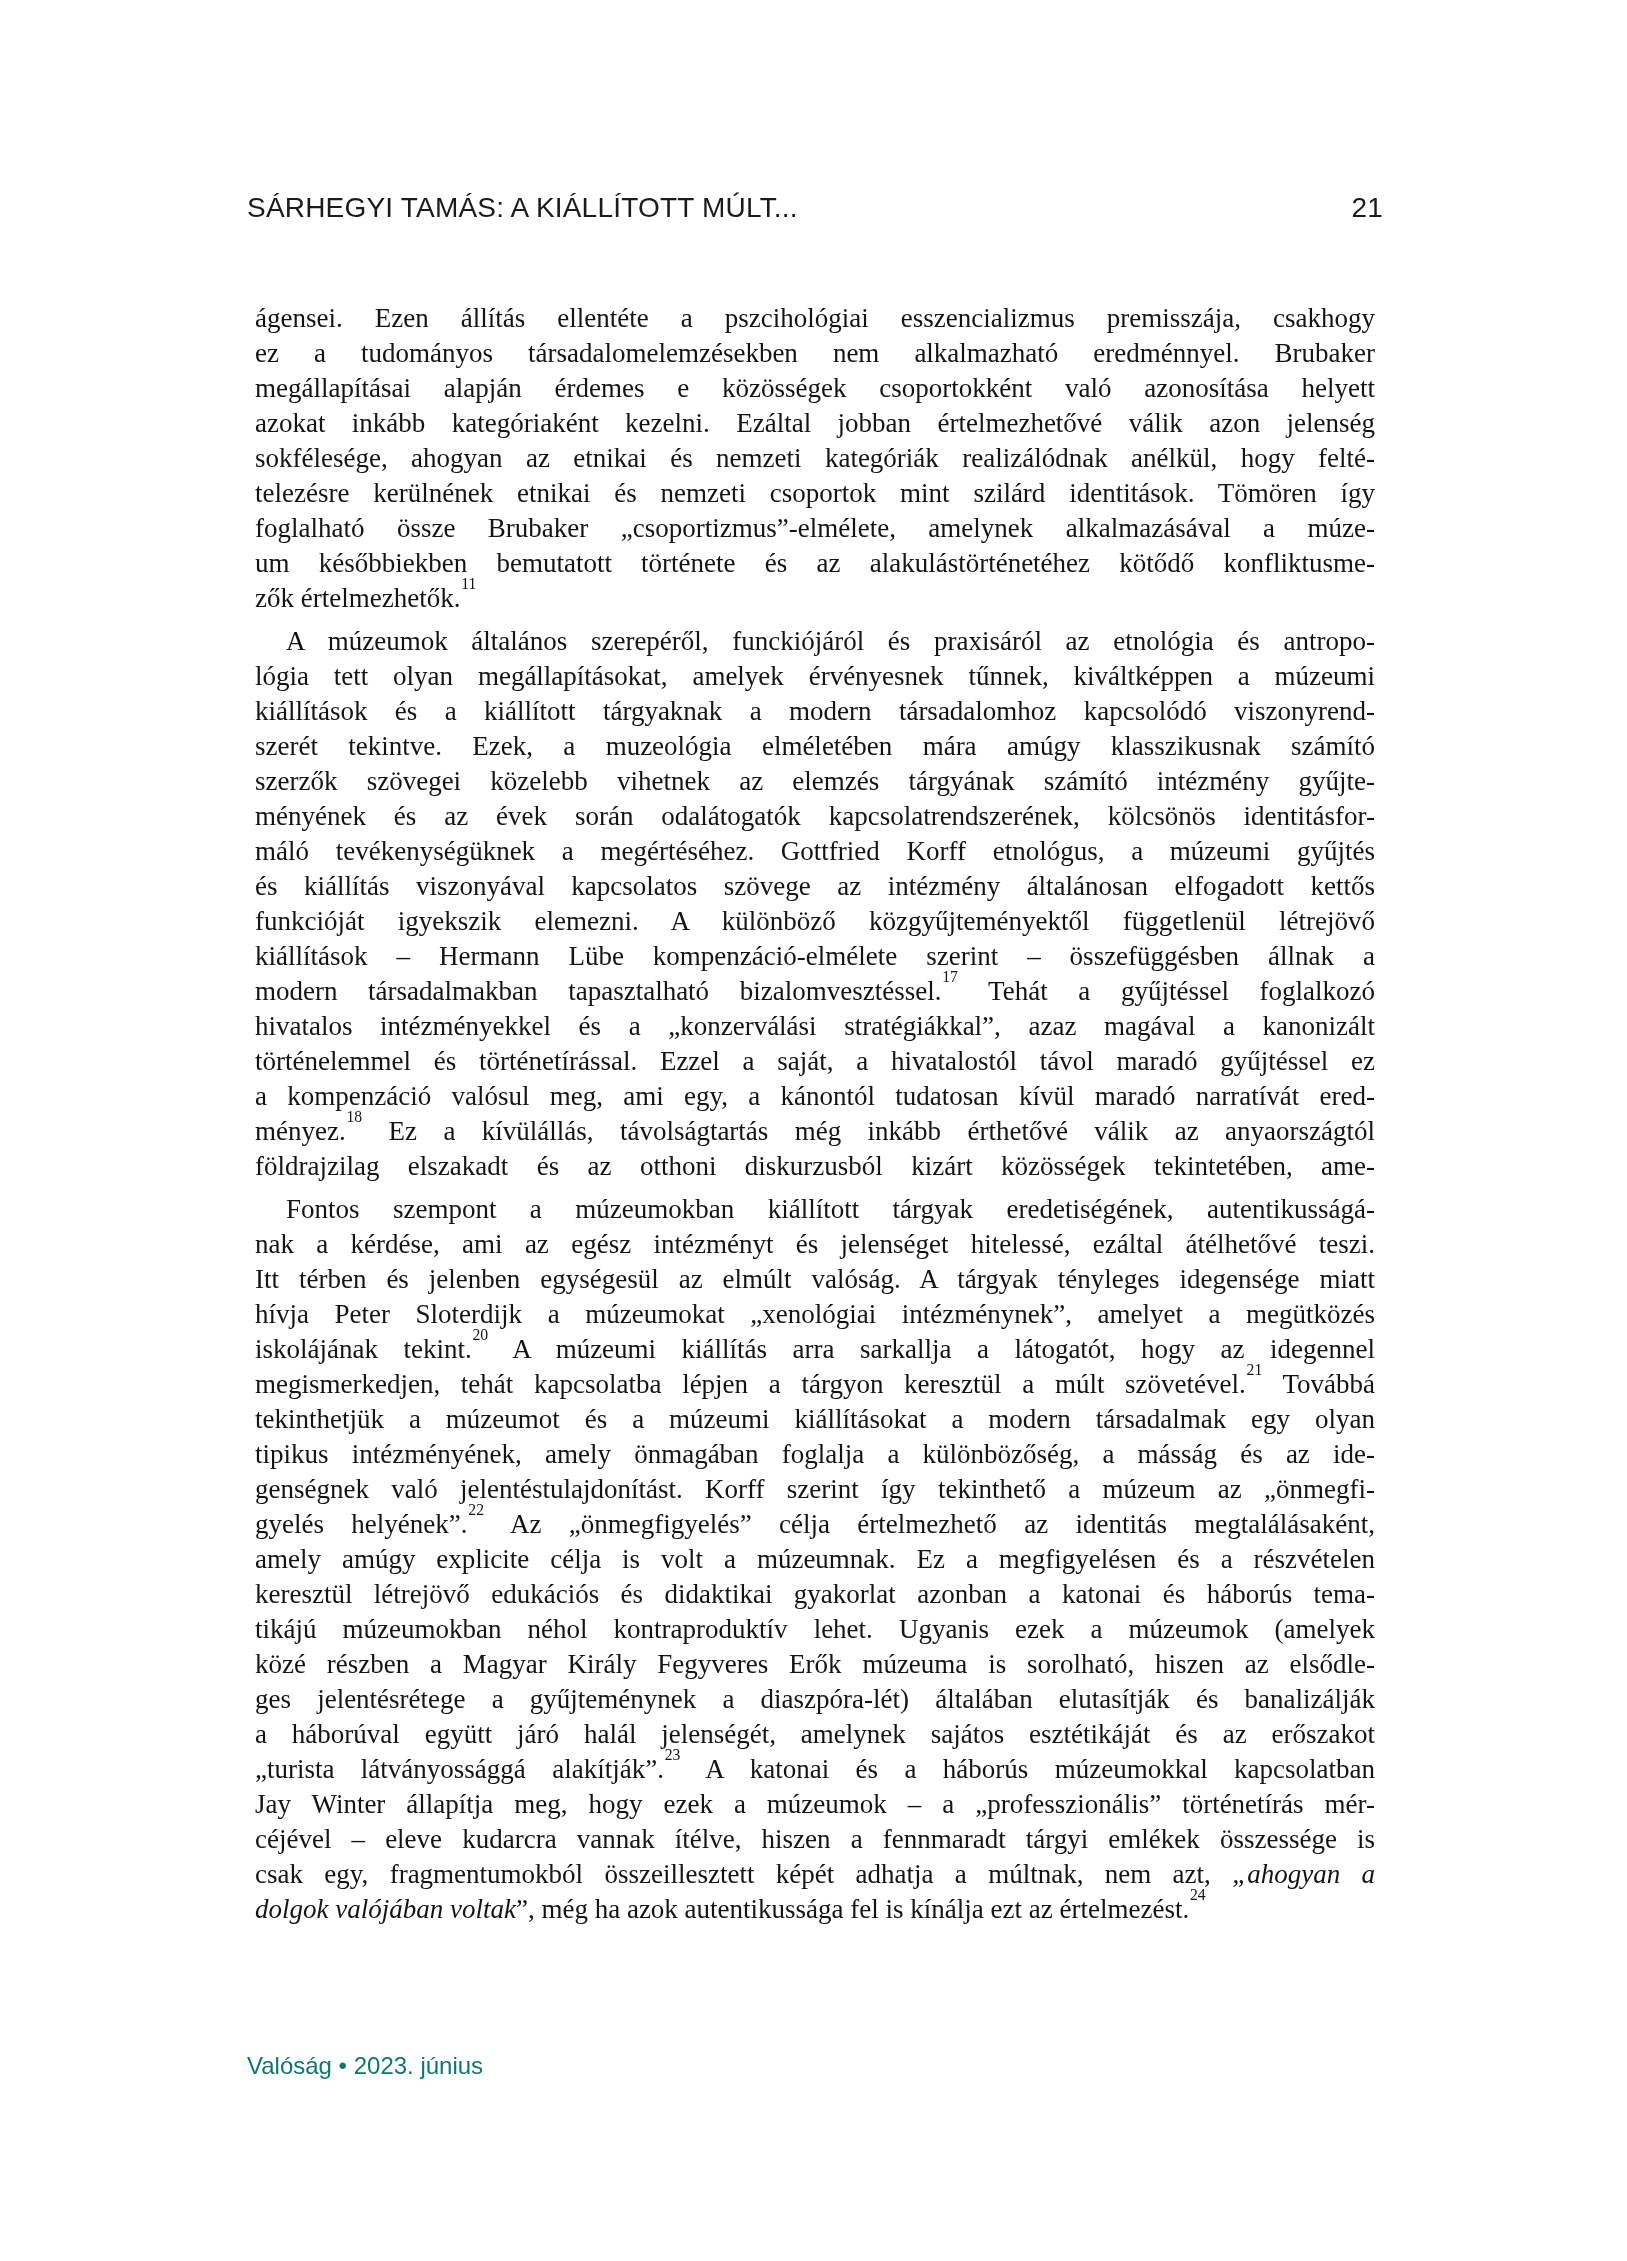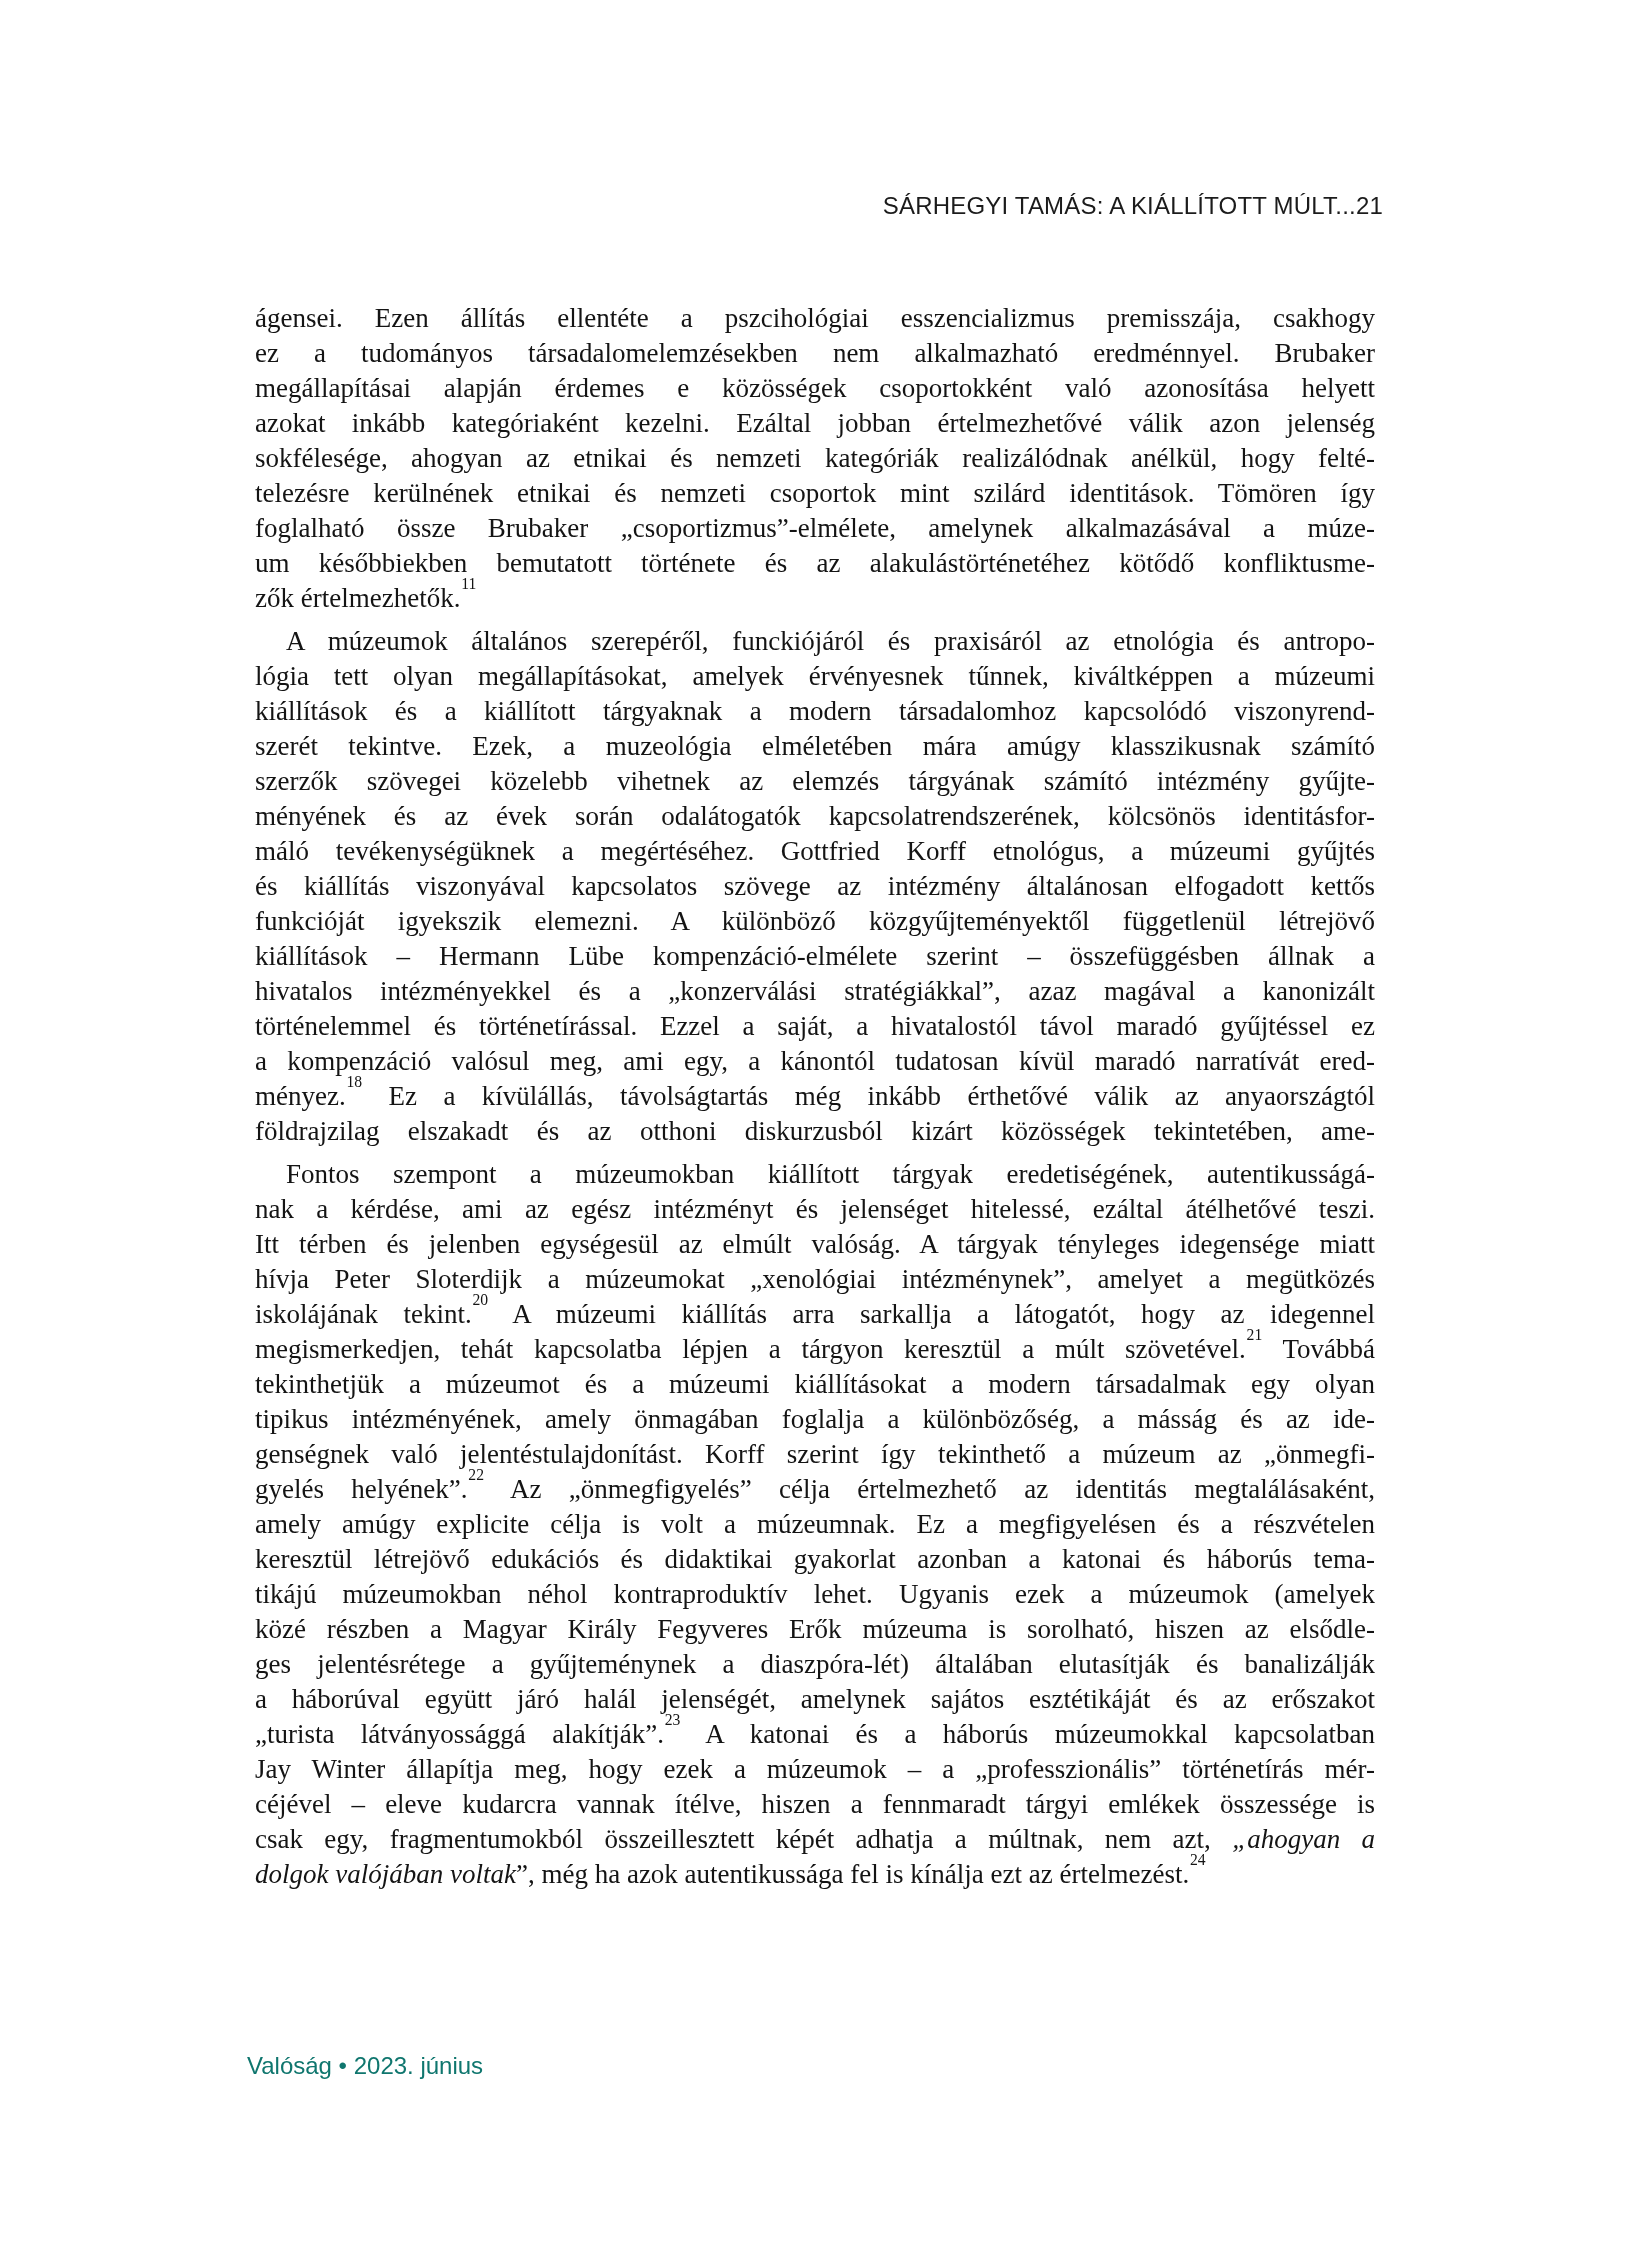--- a/index.html
+++ b/index.html
@@ -19,24 +19,24 @@
     position: absolute;
     inset: 0;
     background: #ffffff;
   }
   .running-header {
     position: absolute;
     left: 247px;
     top: 192px;
     width: 1136px;
     display: flex;
-    justify-content: flex-end;
+    justify-content: space-between;
     align-items: baseline;
     font-family: "Liberation Sans", sans-serif;
-    font-size: 24px;
+    font-size: 28px;
     letter-spacing: 0.2px;
     color: #1b1b1b;
   }
   .running-title { white-space: nowrap; }
   .page-number { white-space: nowrap; }
   .body-text {
     position: absolute;
     left: 247px;
     top: 293px;
     width: 1136px;
@@ -101,20 +101,21 @@
         <div class="line indent">A múzeumok általános szerepéről, funckiójáról és praxisáról az etnológia és antropo-</div>
         <div class="line">lógia tett olyan megállapításokat, amelyek érvényesnek tűnnek, kiváltképpen a múzeumi</div>
         <div class="line">kiállítások és a kiállított tárgyaknak a modern társadalomhoz kapcsolódó viszonyrend-</div>
         <div class="line">szerét tekintve. Ezek, a muzeológia elméletében mára amúgy klasszikusnak számító</div>
         <div class="line">szerzők szövegei közelebb vihetnek az elemzés tárgyának számító intézmény gyűjte-</div>
         <div class="line">ményének és az évek során odalátogatók kapcsolatrendszerének, kölcsönös identitásfor-</div>
         <div class="line">máló tevékenységüknek a megértéséhez. Gottfried Korff etnológus, a múzeumi gyűjtés</div>
         <div class="line">és kiállítás viszonyával kapcsolatos szövege az intézmény általánosan elfogadott kettős</div>
         <div class="line">funkcióját igyekszik elemezni. A különböző közgyűjteményektől függetlenül létrejövő</div>
         <div class="line">kiállítások – Hermann Lübe kompenzáció-elmélete szerint – összefüggésben állnak a</div>
+        <div class="line">modern társadalmakban tapasztalható bizalomvesztéssel.<sup>17</sup> Tehát a gyűjtéssel foglalkozó</div>
         <div class="line">hivatalos intézményekkel és a „konzerválási stratégiákkal”, azaz magával a kanonizált</div>
         <div class="line">történelemmel és történetírással. Ezzel a saját, a hivatalostól távol maradó gyűjtéssel ez</div>
         <div class="line">a kompenzáció valósul meg, ami egy, a kánontól tudatosan kívül maradó narratívát ered-</div>
         <div class="line">ményez.<sup>18</sup> Ez a kívülállás, távolságtartás még inkább érthetővé válik az anyaországtól</div>
         <div class="line">földrajzilag elszakadt és az otthoni diskurzusból kizárt közösségek tekintetében, ame-</div>
       </div>
       <div class="para">
         <div class="line indent">Fontos szempont a múzeumokban kiállított tárgyak eredetiségének, autentikusságá-</div>
         <div class="line">nak a kérdése, ami az egész intézményt és jelenséget hitelessé, ezáltal átélhetővé teszi.</div>
         <div class="line">Itt térben és jelenben egységesül az elmúlt valóság. A tárgyak tényleges idegensége miatt</div>

